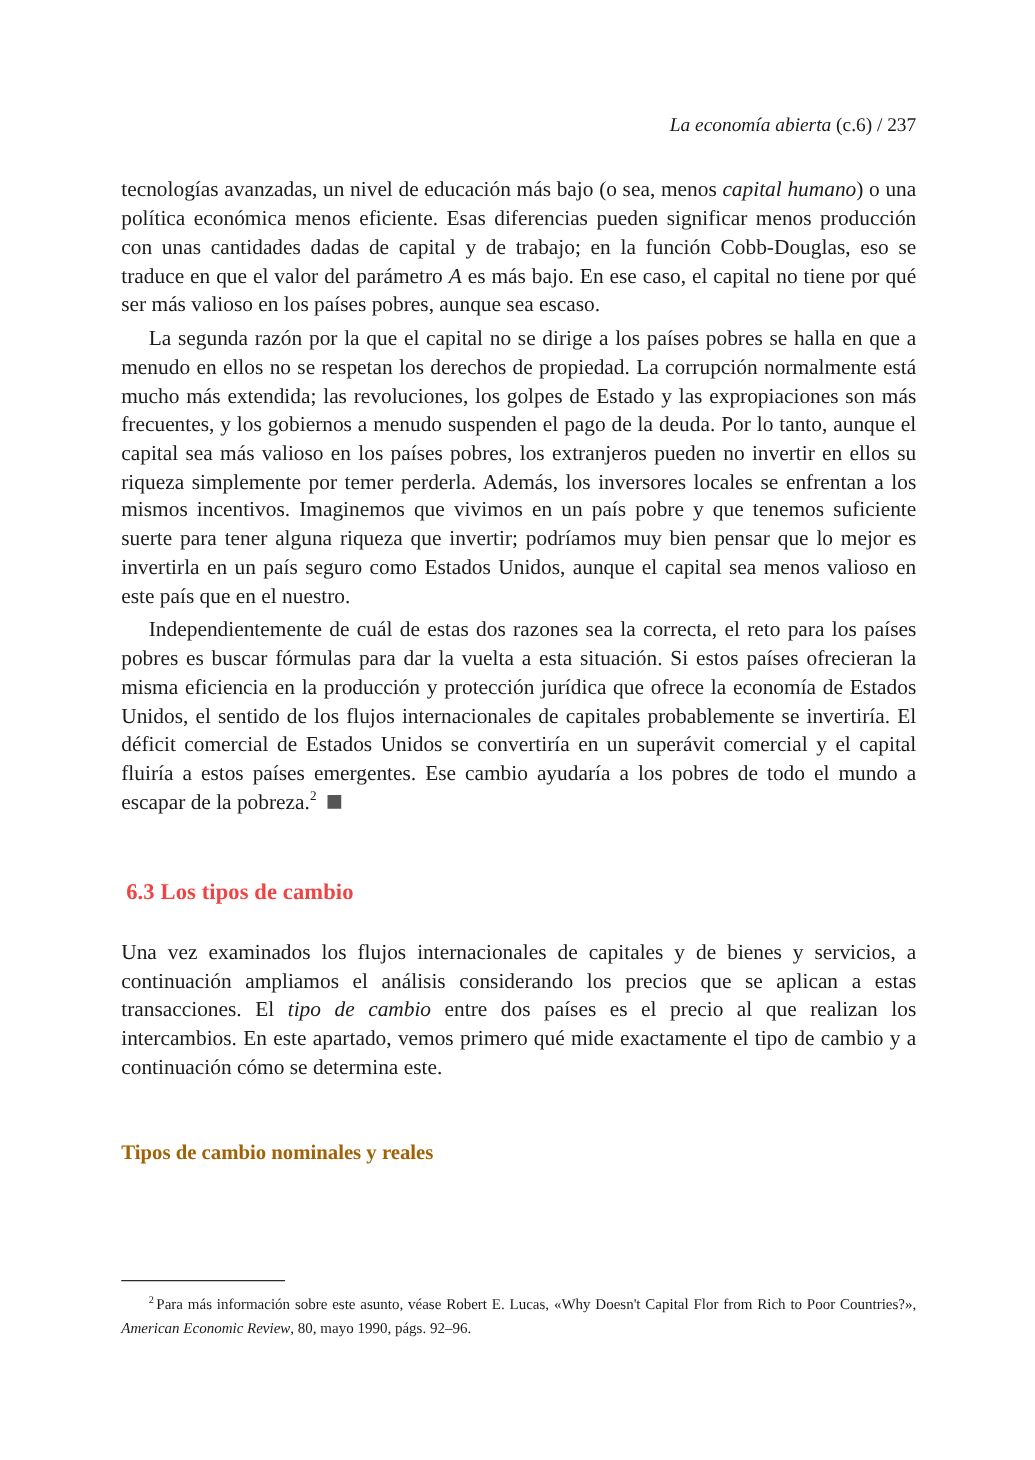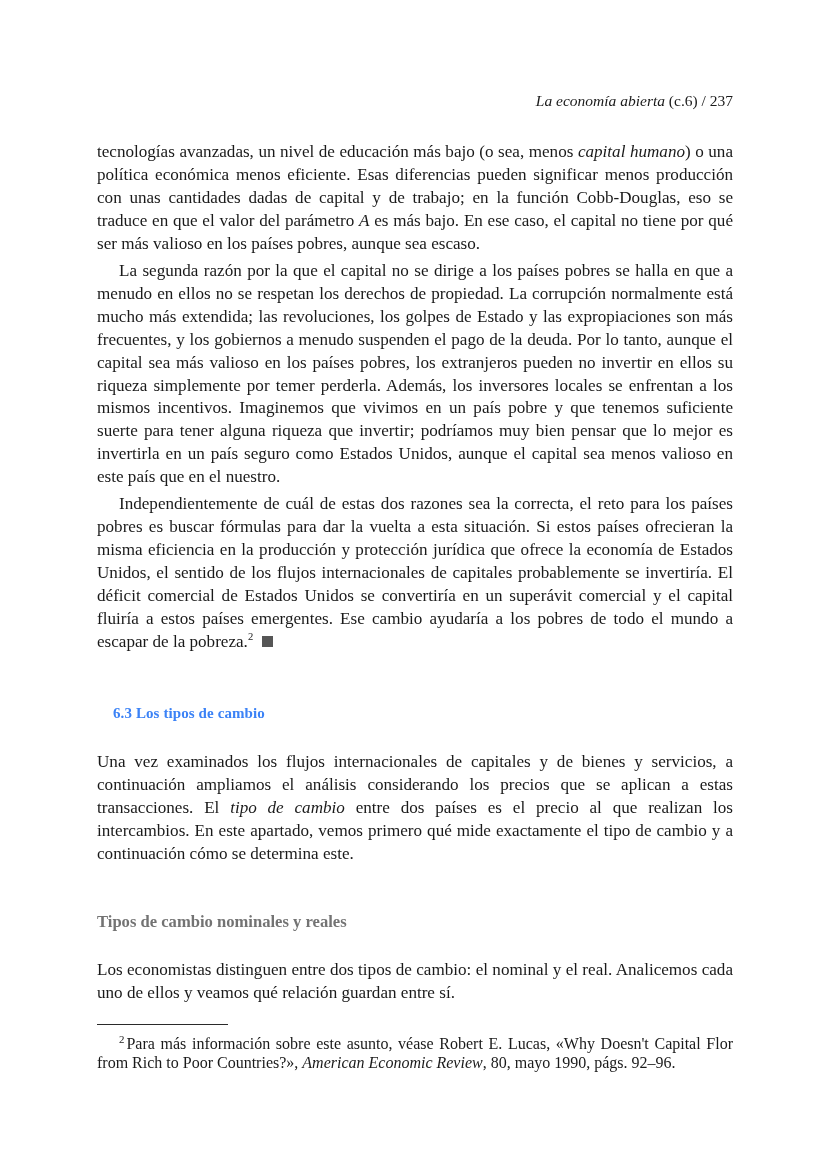--- a/index.html
+++ b/index.html
@@ -90,34 +90,34 @@
     height: 11px;
     background: #565656;
     margin-left: 9px;
     vertical-align: baseline;
     position: relative;
     top: 0px;
   }
 
   
   h2.section-head {
-    margin: 16px;
-    font-size: 15px;
+    margin: 4px;
+    font-size: 18px;
     line-height: 23px;
     font-weight: bold;
-    color: #3b82f6;
+    color: #ef4444;
     letter-spacing: 0.1px;
   }
 
   h3.sub-head {
     margin: 0;
     font-size: 16.6px;
     line-height: 23px;
     font-weight: bold;
-    color: #737373;
+    color: #a16207;
   }
 
   .gap-before-section { margin-top: 48px !important; }
   .gap-after-section  { margin-top: 26px !important; }
   .gap-before-sub     { margin-top: 44px !important; }
   .gap-after-sub      { margin-top: 26px !important; }
 
   
   .footnote-block {
     position: absolute;
@@ -128,21 +128,21 @@
 
   .footnote-rule {
     width: 131px;
     height: 1px;
     background: #2a2a2a;
     margin: 0 0 9px 0;
   }
 
   p.footnote {
     margin: 0;
-    font-size: 16px;
+    font-size: 12px;
     line-height: 19.4px;
     text-align: justify;
     text-indent: 22px;
     color: #1a1a1a;
   }
 
   p.footnote sup {
     font-size: 0.68em;
     vertical-align: super;
     line-height: 0;
@@ -165,21 +165,20 @@
     <p class="body-par indent">La segunda razón por la que el capital no se dirige a los países pobres se halla en que a menudo en ellos no se respetan los derechos de propiedad. La corrupción normalmente está mucho más extendida; las revoluciones, los golpes de Estado y las expropiaciones son más frecuentes, y los gobiernos a menudo suspenden el pago de la deuda. Por lo tanto, aunque el capital sea más valioso en los países pobres, los extranjeros pueden no invertir en ellos su riqueza simplemente por temer perderla. Además, los inversores locales se enfrentan a los mismos incentivos. Imaginemos que vivimos en un país pobre y que tenemos suficiente suerte para tener alguna riqueza que invertir; podríamos muy bien pensar que lo mejor es invertirla en un país seguro como Estados Unidos, aunque el capital sea menos valioso en este país que en el nuestro.</p>
 
     <p class="body-par indent"><span>Independientemente de cuál de estas dos razones sea la correcta, el reto para los países pobres es buscar fórmulas para dar la vuelta a esta situación. Si estos países ofrecieran la misma eficiencia en la producción y protección jurídica que ofrece la economía de Estados Unidos, el sentido de los flujos internacionales de capitales probablemente se invertiría. El déficit comercial de Estados Unidos se convertiría en un superávit comercial y el capital fluiría a estos países emergentes. Ese cambio ayudaría a los pobres de todo el mundo a escapar de la pobreza.</span><sup class="fn-ref">2</sup><span class="end-mark"></span></p>
 
     <h2 class="section-head gap-before-section">6.3 Los tipos de cambio</h2>
 
     <p class="body-par gap-after-section"><span>Una vez examinados los flujos internacionales de capitales y de bienes y servicios, a continuación ampliamos el análisis considerando los precios que se aplican a estas transacciones. El </span><em>tipo de cambio</em><span> entre dos países es el precio al que realizan los intercambios. En este apartado, vemos primero qué mide exactamente el tipo de cambio y a continuación cómo se determina este.</span></p>
 
     <h3 class="sub-head gap-before-sub">Tipos de cambio nominales y reales</h3>
 
-    <p class="body-par gap-after-sub">Los economistas distinguen entre dos tipos de cambio: el nominal y el real. Analicemos cada uno de ellos y veamos qué relación guardan entre sí.</p>
 
   </div>
 
   <div class="footnote-block">
     <div class="footnote-rule"></div>
     <p class="footnote"><sup>2</sup><span>Para más información sobre este asunto, véase Robert E. Lucas, «Why Doesn't Capital Flor from Rich to Poor Countries?», </span><em>American Economic Review</em><span>, 80, mayo 1990, págs. 92–96.</span></p>
   </div>
 
 </div>
 

